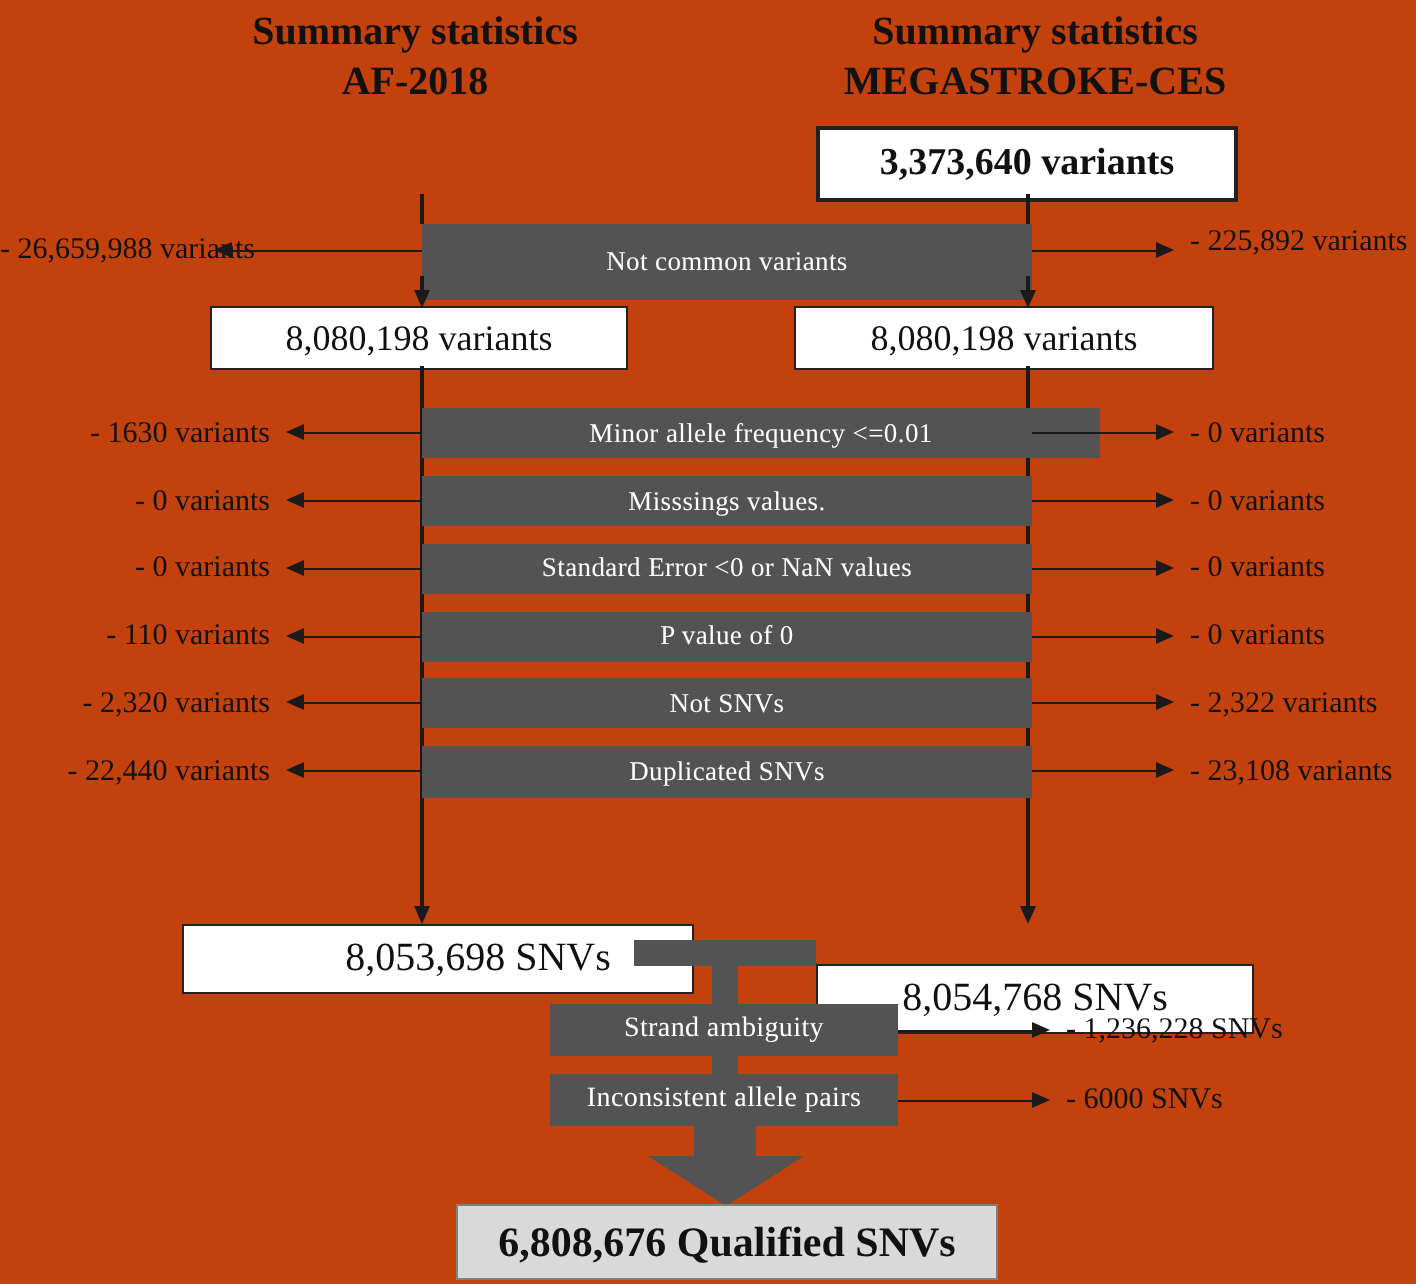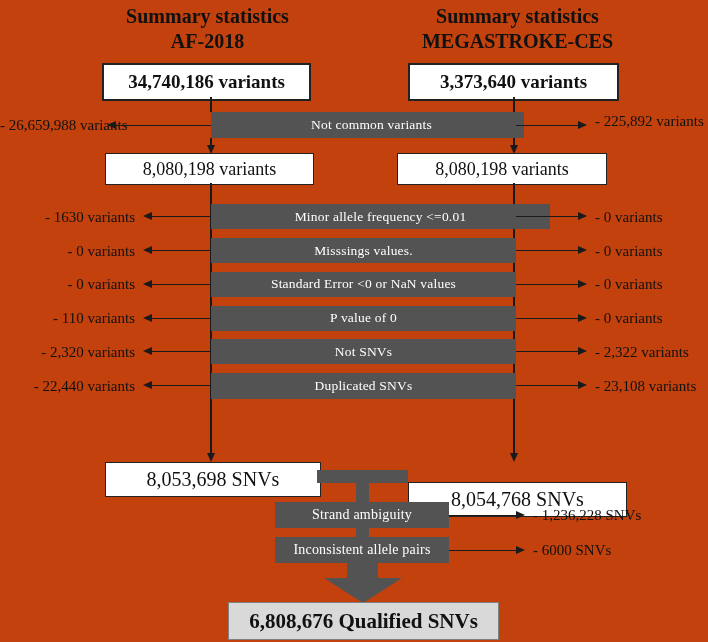--- a/index.html
+++ b/index.html
@@ -51,27 +51,26 @@
 
   <div class="hdr" style="left:80px;top:4px;width:255px;">
     <div>Summary statistics</div>
     <div>AF-2018</div>
   </div>
   <div class="hdr" style="left:390px;top:4px;width:255px;">
     <div>Summary statistics</div>
     <div>MEGASTROKE-CES</div>
   </div>
 
-  <div class="wbox thick bold" style="left:102px;top:63px;width:205px;height:34px;font-size:19px;">34,740,186 variants</div>
   <div class="wbox thick bold" style="left:408px;top:63px;width:207px;height:34px;font-size:19px;">3,373,640 variants</div>
 
   <div class="vline" style="left:210.2px;top:97px;height:15px;"></div>
   <div class="vline" style="left:513.2px;top:97px;height:15px;"></div>
 
-  <div class="bar" style="left:211px;top:112px;width:305px;height:26px;padding-left:8px;">Not common variants</div>
+  <div class="bar" style="left:211px;top:112px;width:305px;height:38px;">Not common variants</div>
   <div class="lbl r" style="left:0px;width:99px;top:116px;">- 26,659,988 variants</div>
   <div class="arrow-left" style="left:107px;top:120.5px;"></div>
   <div class="hline" style="left:115px;top:124.5px;width:96px;"></div>
   <div class="hline" style="left:516px;top:124.5px;width:62px;"></div>
   <div class="arrow-right" style="left:578px;top:120.5px;"></div>
   <div class="lbl" style="left:595px;top:112px;">- 225,892 variants</div>
 
   <div class="vline" style="left:210.2px;top:138px;height:8px;"></div>
   <div class="arrow-down" style="left:206.5px;top:145px;"></div>
   <div class="vline" style="left:513.2px;top:138px;height:8px;"></div>
@@ -126,21 +125,21 @@
   <div class="lbl" style="left:595px;top:342.5px;">- 2,322 variants</div>
 
   <div class="bar" style="left:211px;top:373px;width:305px;height:26px;">Duplicated SNVs</div>
   <div class="lbl r" style="left:0px;width:135px;top:376.5px;">- 22,440 variants</div>
   <div class="arrow-left" style="left:143px;top:381px;"></div>
   <div class="hline" style="left:151px;top:385px;width:60px;"></div>
   <div class="hline" style="left:516px;top:385px;width:62px;"></div>
   <div class="arrow-right" style="left:578px;top:381px;"></div>
   <div class="lbl" style="left:595px;top:376.5px;">- 23,108 variants</div>
 
-  <div class="wbox" style="left:105px;top:462px;width:214px;height:33px;font-size:20px;">8,053,698 SNVs</div>
+  <div class="wbox" style="left:91px;top:462px;width:214px;height:33px;font-size:20px;padding-left:40px;">8,053,698 SNVs</div>
   <div class="wbox" style="left:408px;top:462px;width:217px;height:33px;font-size:20px;margin-top:20px;">8,054,768 SNVs</div>
 
   <div class="thickbar" style="left:317px;top:470px;width:91px;height:13px;"></div>
   <div class="thickbar" style="left:356px;top:476px;width:13px;height:88px;"></div>
 
   <div class="bar" style="left:275px;top:502px;width:174px;height:26px;font-size:14px;">Strand ambiguity</div>
   <div class="hline" style="left:449px;top:514.5px;width:67px;"></div>
   <div class="arrow-right" style="left:516px;top:510.5px;"></div>
   <div class="lbl" style="left:533px;top:506px;">- 1,236,228 SNVs</div>
 

